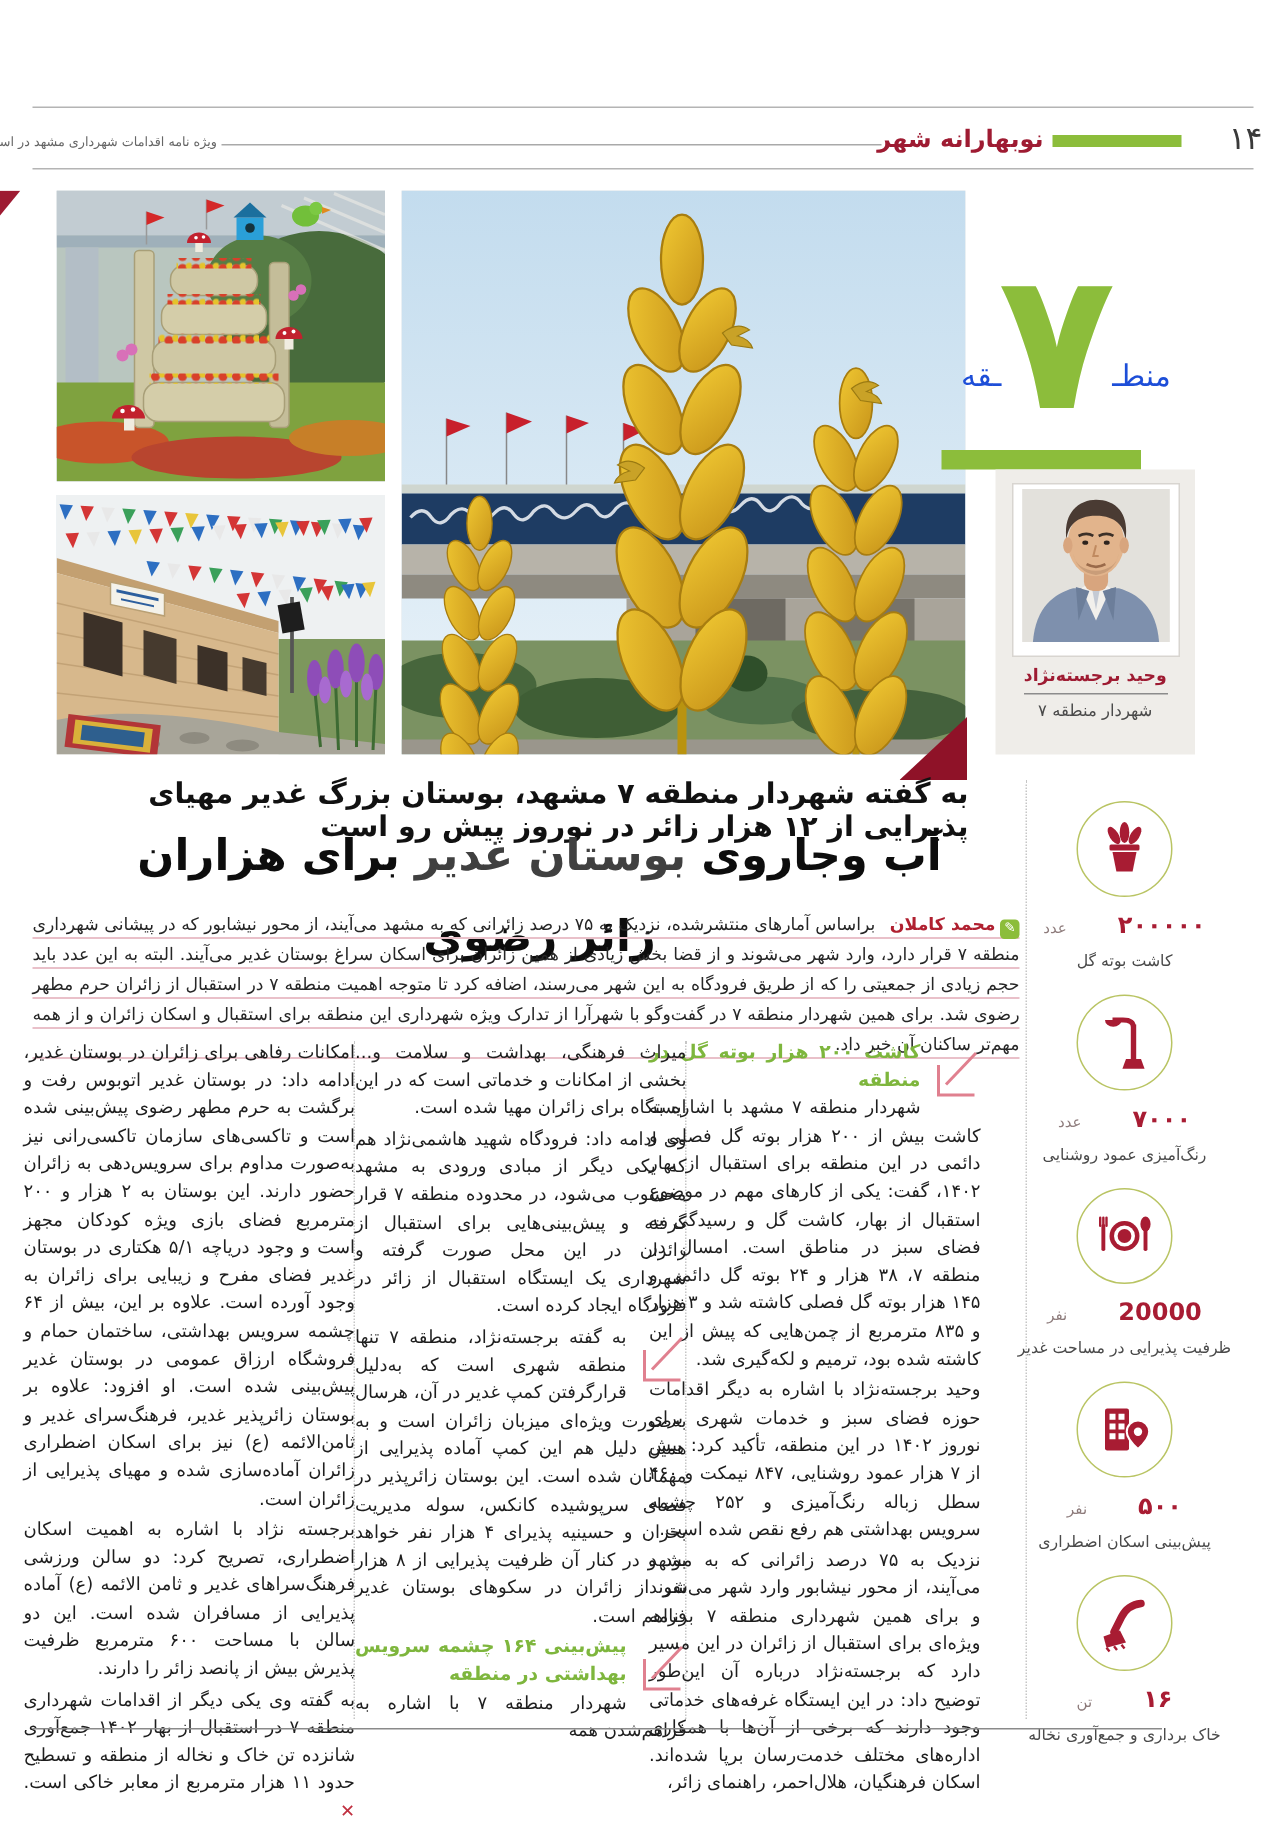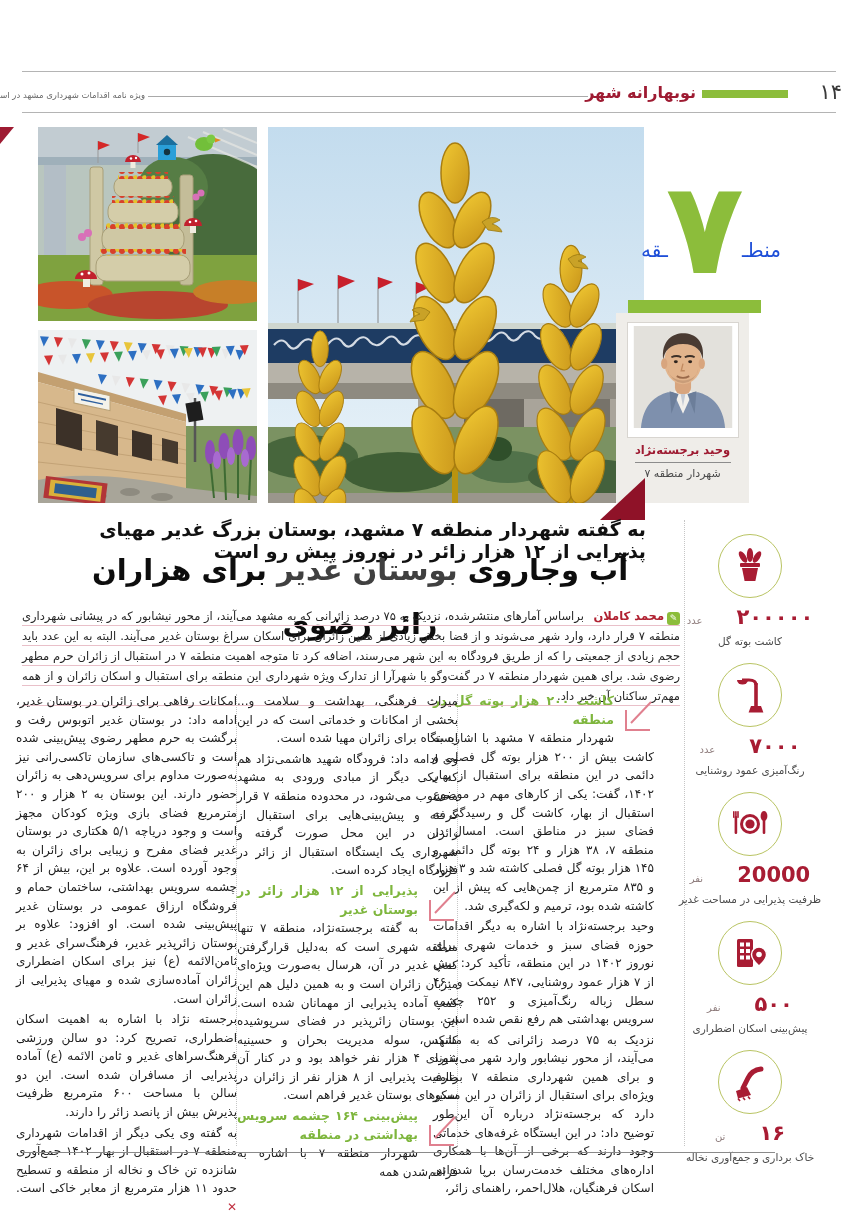--- a/index.html
+++ b/index.html
@@ -18,21 +18,21 @@
   #photo1{top:127px;left:38px;width:219px;height:194px;}
   #photo2{top:330px;left:38px;width:219px;height:173px;}
   #photo3{top:127px;left:268px;width:376px;height:376px;}
   
   .region-badge{position:absolute;top:148px;left:636px;width:150px;height:140px;
     display:flex;align-items:flex-end;justify-content:center;direction:rtl;}
   .badge-word{font-size:20px;color:#1d4ed8;padding-bottom:26px;letter-spacing:1px;}
   .badge-digit{font-size:128px;line-height:0.92;font-weight:bold;color:#8cbd3b;margin:0 -2px;}
   .badge-bar{position:absolute;top:300px;left:628px;width:133px;height:13px;background:#8cbd3b;}
   
-  .official-card{position:absolute;top:313px;left:616px;width:133px;height:190px;background:#efede9;text-align:center;}
+  .official-card{position:absolute;top:313px;left:664px;width:133px;height:190px;background:#efede9;text-align:center;}
   .official-photo{margin:10px auto 0;width:104px;height:108px;background:#fff;padding:3px;box-shadow:0 0 0 1px #d8d5d0;}
   .official-photo svg{display:block;width:104px;height:102px;}
   .official-name{margin-top:6px;font-size:11.5px;font-weight:bold;color:#9e1b32;}
   .official-divider{margin:5px auto 4px;width:96px;height:1px;background:#8c8c8c;}
   .official-title{font-size:11px;color:#4a4a4a;}
   .corner-wedge{position:absolute;top:478px;left:600px;width:45px;height:42px;background:#8f1228;
     clip-path:polygon(100% 0,100% 100%,0 100%);}
   .corner-wedge-left{position:absolute;top:127px;left:0;width:14px;height:17px;background:#9e1b32;
     clip-path:polygon(0 0,100% 0,0 100%);}
   
@@ -56,21 +56,21 @@
   .section{margin:0;}
   .mark-icon{float:right;width:32px;height:40px;margin-left:8px;margin-top:2px;}
   .endmark{color:#c03040;font-weight:bold;}
   .vline{position:absolute;width:0;border-left:1px dotted #c6c6c6;}
   
   .stats{position:absolute;top:534px;left:676px;width:148px;display:flex;flex-direction:column;align-items:center;}
   .stat{display:flex;flex-direction:column;align-items:center;margin-bottom:13px;}
   .stat-circle{width:62px;height:62px;border:1.5px solid #b9c463;border-radius:50%;display:flex;align-items:center;justify-content:center;}
   .stat-circle svg{width:40px;height:40px;}
   .stat-value-row{margin-top:6px;direction:rtl;display:flex;align-items:baseline;gap:4px;}
-  .stat-value{font-size:21px;font-weight:bold;color:#a81c33;line-height:26px;margin-left:30px;}
+  .stat-value{font-size:16px;font-weight:bold;color:#a81c33;line-height:26px;margin-left:30px;}
   .stat-unit{font-size:10px;color:#8d7b7b;}
   .stat-label{margin-top:3px;font-size:10.5px;color:#4a4a4a;text-align:right;line-height:17px;max-width:146px;}
   .footer-rule{position:absolute;top:1152px;left:22px;width:753px;height:1px;background:#8a8a8a;}
 </style>
 </head>
 <body>
 
 <div class="page">
 
   <div class="rule" style="top:71px;left:22px;width:814px;"></div>
@@ -414,21 +414,20 @@
   <div class="col" id="col-mid">
     <p>میراث فرهنگی، بهداشت و سلامت و... بخشی از امکانات و خدماتی است که در این ایستگاه برای زائران مهیا شده است.</p>
     <p>وی ادامه داد: فرودگاه شهید هاشمی‌نژاد هم که یکی دیگر از مبادی ورودی به مشهد محسوب می‌شود، در محدوده منطقه ۷ قرار گرفته و پیش‌بینی‌هایی برای استقبال از زائران در این محل صورت گرفته و شهرداری یک ایستگاه استقبال از زائر در فرودگاه ایجاد کرده است.</p>
     <div class="section">
       <span class="mark-icon">
         <svg viewBox="0 0 32 40" xmlns="http://www.w3.org/2000/svg" fill="none" stroke="#e0808f" stroke-width="2">
           <path d="M4,16 V36 H28"></path>
             <path d="M9,29 L29,8"></path>
         </svg>
       </span>
-      <h4 class="subhead">پذیرایی از ۱۲ هزار زائر در بوستان غدیر</h4>
       <p>به گفته برجسته‌نژاد، منطقه ۷ تنها منطقه شهری است که به‌دلیل قرارگرفتن کمپ غدیر در آن، هرسال به‌صورت ویژه‌ای میزبان زائران است و به همین دلیل هم این کمپ آماده پذیرایی از مهمانان شده است. این بوستان زائرپذیر در فضای سرپوشیده کانکس، سوله مدیریت بحران و حسینیه پذیرای ۴ هزار نفر خواهد بود و در کنار آن ظرفیت پذیرایی از ۸ هزار نفر از زائران در سکوهای بوستان غدیر فراهم است.</p>
     </div>
     <div class="section">
       <span class="mark-icon">
         <svg viewBox="0 0 32 40" xmlns="http://www.w3.org/2000/svg" fill="none" stroke="#e0808f" stroke-width="2">
           <path d="M4,16 V36 H28"></path>
             <path d="M9,29 L29,8"></path>
         </svg>
       </span>
       <h4 class="subhead">پیش‌بینی ۱۶۴ چشمه سرویس بهداشتی در منطقه</h4>

